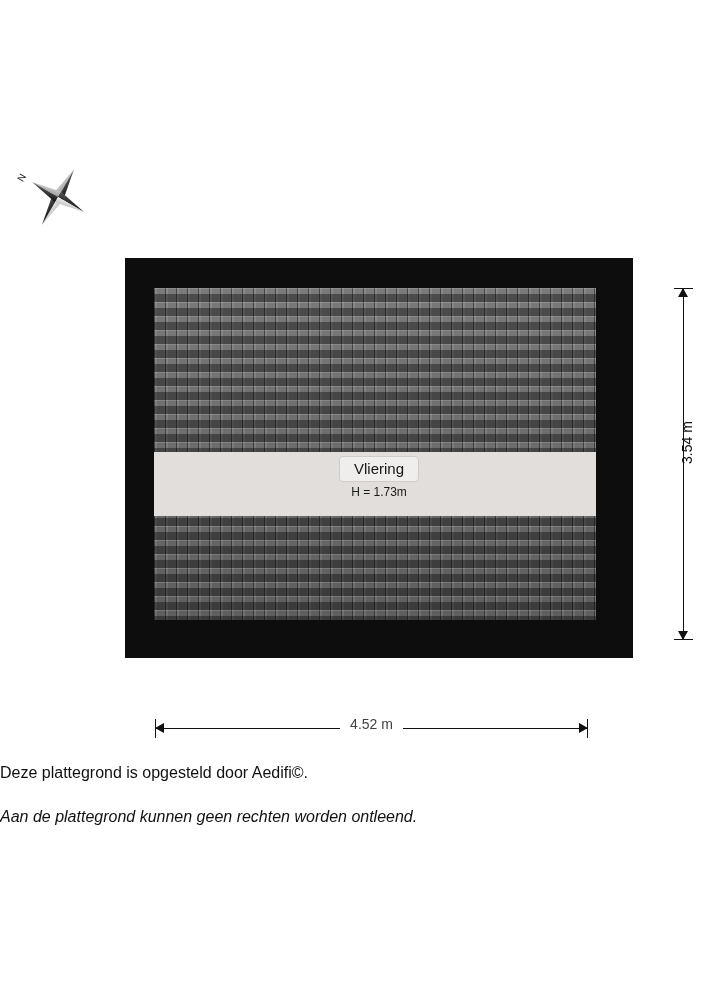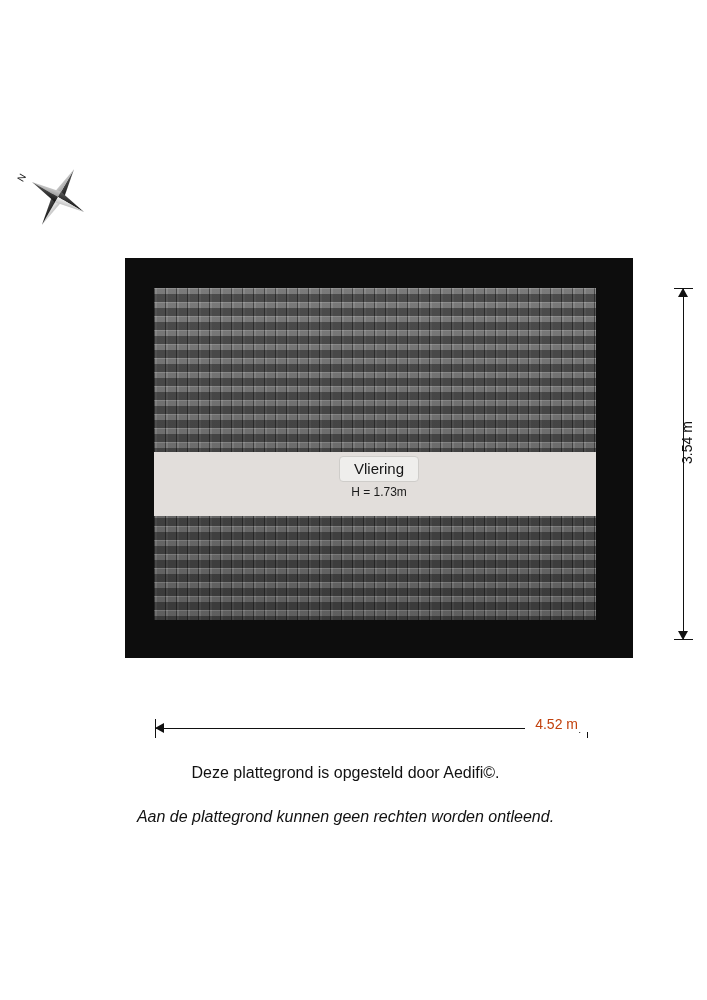--- a/index.html
+++ b/index.html
@@ -168,36 +168,35 @@
     width: 0; height: 0;
     border-top: 5px solid transparent;
     border-bottom: 5px solid transparent;
   }
   #dim-bottom .arrow-l { left: 0; border-right: 9px solid #111; }
   #dim-bottom .arrow-r { right: 0; border-left: 9px solid #111; }
   #dim-bottom .label {
     position: absolute;
     left: 0; right: 0;
     top: 4px;
-    text-align: right;
+    text-align: center;
     font-size: 14px;
-    color: #c2410c;
+    color: #404040;
   }
   #dim-bottom .label span {
     background: #ffffff;
     padding: 0 10px;
   }
 
   
   #footer {
     position: absolute;
     left: 0;
     right: 16px;
     top: 762px;
-    text-align: center;
     color: #111;
   }
   #footer .line1 {
     font-size: 16px;
     line-height: 22px;
   }
   #footer .line2 {
     margin-top: 22px;
     font-size: 16px;
     line-height: 22px;

